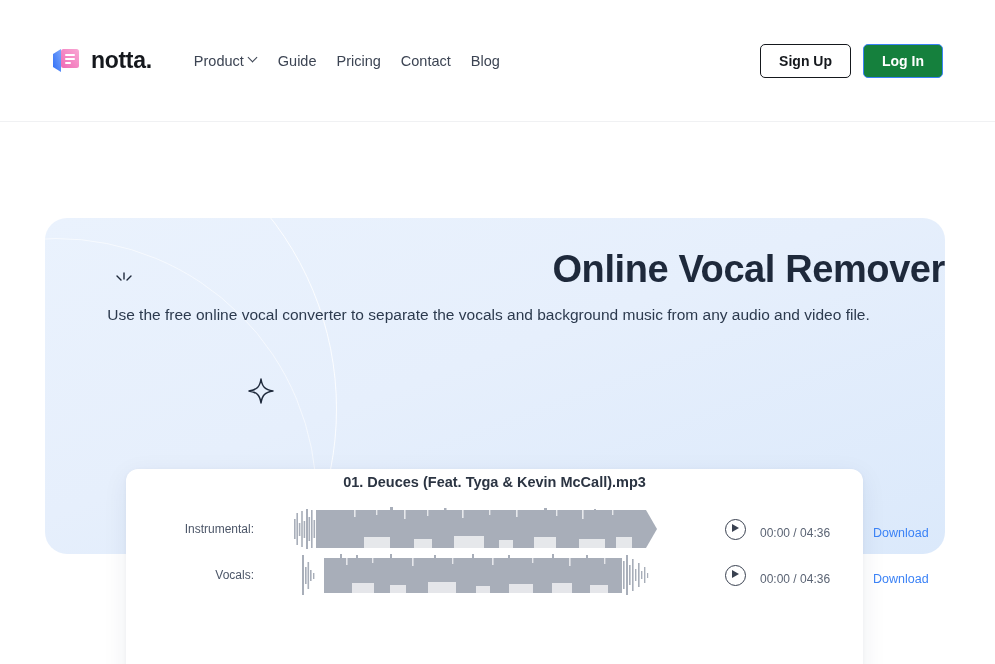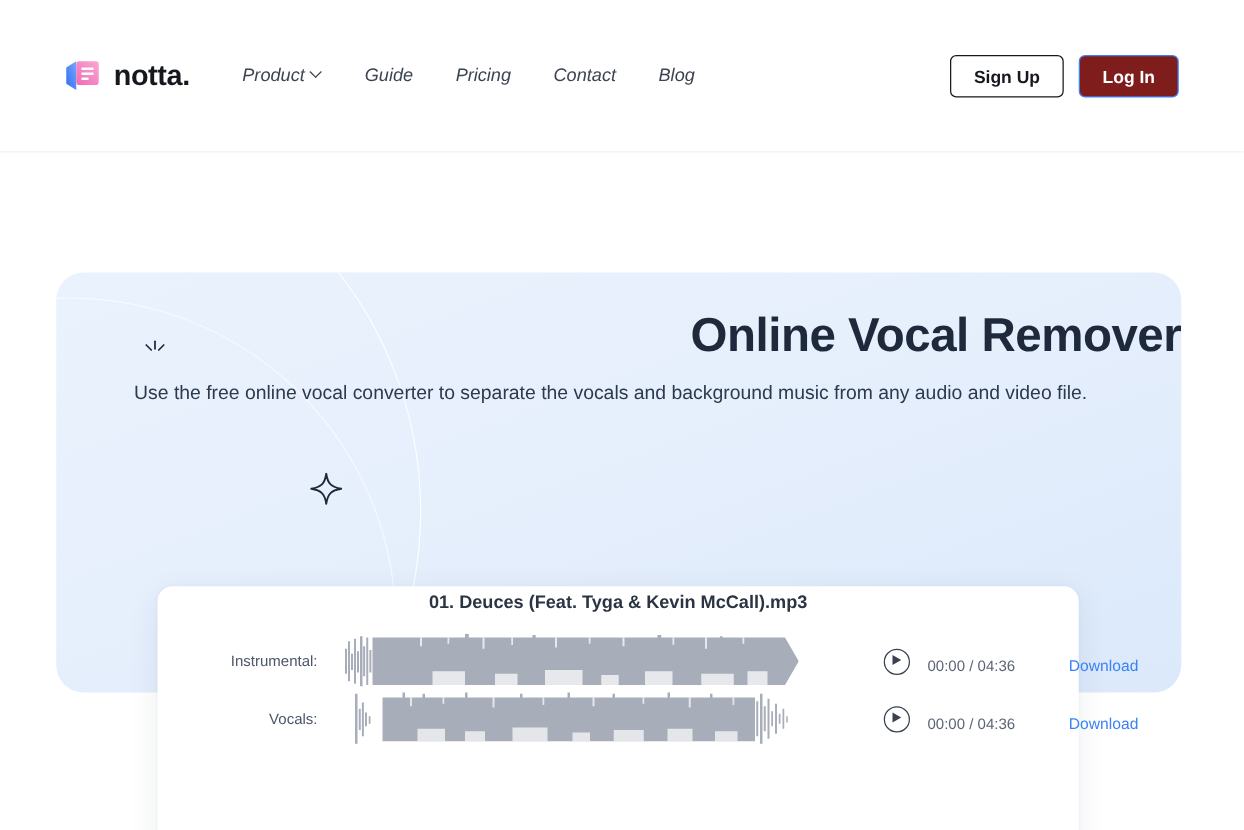--- a/index.html
+++ b/index.html
@@ -42,23 +42,22 @@
   .brand-name {
     font-size: 23px;
     font-weight: 700;
     letter-spacing: -0.3px;
     color: #15181d;
   }
 
   .nav {
     display: flex;
     align-items: center;
-    gap: 34px;
+    gap: 20px;
     margin-left: 4px;
-    font-style: italic;
   }
   .nav-item {
     font-size: 14.5px;
     color: #3c4453;
     display: flex;
     align-items: center;
     gap: 5px;
     cursor: pointer;
     white-space: nowrap;
   }
@@ -96,21 +95,21 @@
     border: 1.6px solid #15181d;
     border-radius: 5px;
     padding: 9px 18px;
     cursor: pointer;
     line-height: 1;
   }
   .btn-login {
     font-size: 14px;
     font-weight: 700;
     color: #ffffff;
-    background: #7f1d1d;
+    background: #15803d;
     border: 1.6px solid #3b82f6;
     border-radius: 5px;
     padding: 9px 18px;
     cursor: pointer;
     line-height: 1;
   }
 
   
   .hero-wrap {
     position: relative;
@@ -209,21 +208,21 @@
   }
   .track-row.first { margin-top: 16px; }
   .track-row.second { margin-top: 0px; }
 
   .track-label {
     width: 80px;
     text-align: right;
     font-size: 12px;
     color: #4c5668;
     flex: none;
-    margin-right: 0;
+    margin-right: 18px;
   }
   .wave-area {
     width: 363px;
     height: 44px;
     margin-left: 22px;
     flex: none;
     position: relative;
   }
   .wave-area svg { display: block; }
 

